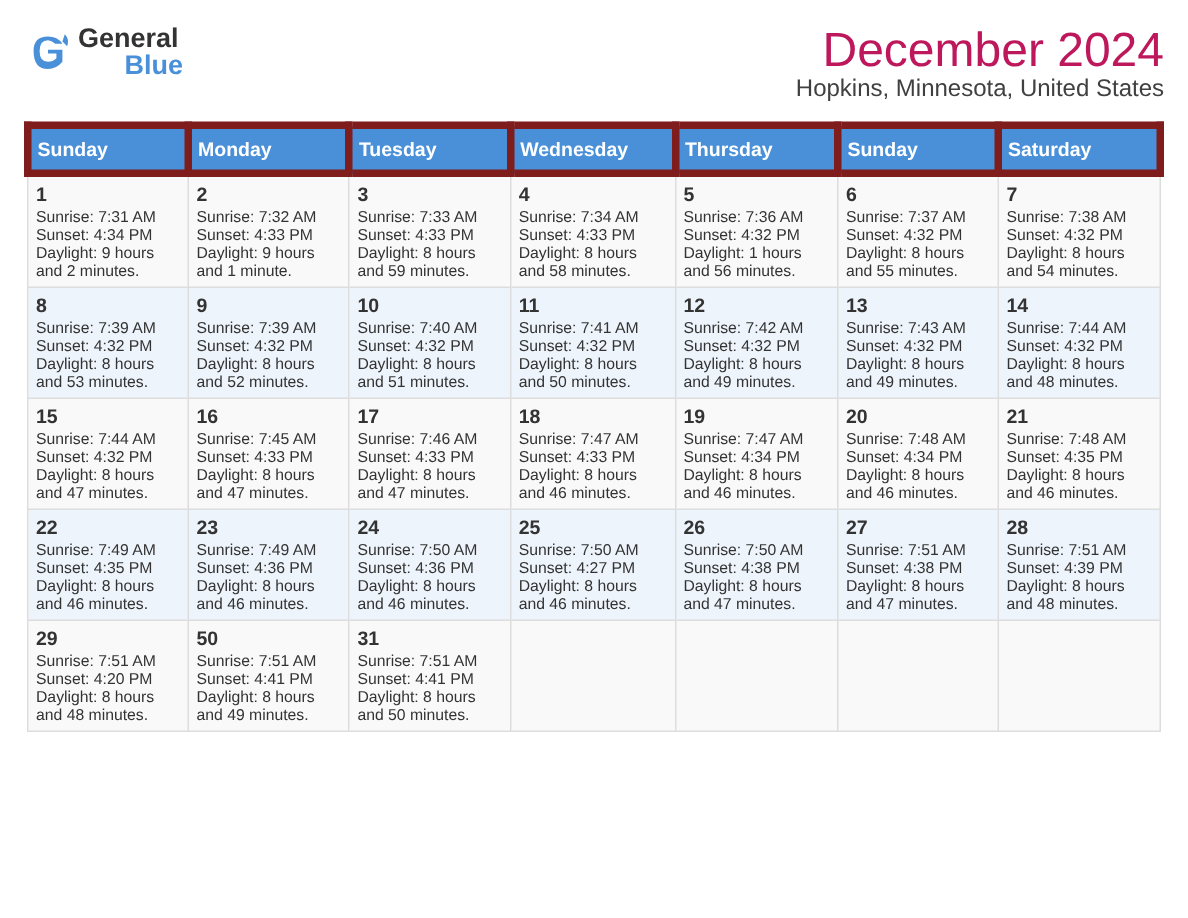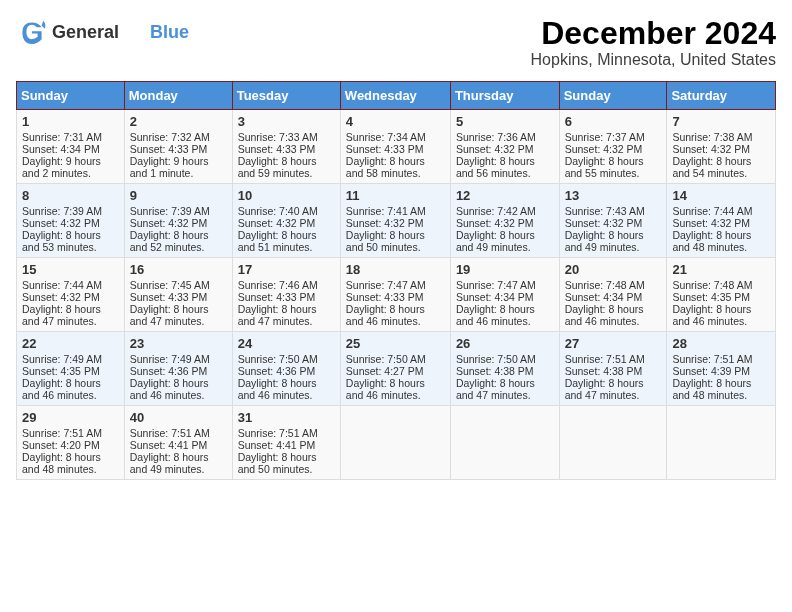--- a/index.html
+++ b/index.html
@@ -16,58 +16,58 @@
       align-items: flex-start;
       margin-bottom: 12px;
     }
     .logo {
       display: flex;
       align-items: center;
       gap: 4px;
     }
     .logo-text {
       display: flex;
-      flex-direction: row;
+      flex-direction: column;
       font-size: 18px;
       font-weight: bold;
       line-height: 1;
       color: #333;
     }
     .logo-text span:first-child { color: #333; }
     .logo-text span:last-child { color: #4a90d9; margin-left: 31px; }
     .logo-icon {
       width: 32px;
       height: 32px;
     }
     .title-area {
       text-align: right;
     }
     .title-area h1 {
       font-size: 32px;
-      font-weight: bold;
-      color: #000000;
+      font-weight: normal;
+      color: #be185d;
       line-height: 1.1;
     }
     .title-area h2 {
       font-size: 16px;
       font-weight: normal;
       color: #404040;
     }
     .calendar {
       width: 100%;
       border-collapse: collapse;
     }
     .calendar thead tr th {
       background: #4a90d9;
       color: #fff;
       font-size: 13px;
       font-weight: bold;
       padding: 6px 4px;
       text-align: left;
-      border: 1px solid #7f1d1d;
+      border: 5px solid #7f1d1d;
     }
     .calendar tbody tr td {
       vertical-align: top;
       padding: 4px 5px;
       font-size: 10.5px;
       color: #333;
       border: 1px solid #ddd;
       width: 113px;
       min-height: 80px;
     }
@@ -143,21 +143,21 @@
         <td>
     <span class="day-num">4</span>
     <span>Sunrise: 7:34 AM</span><br>
     <span>Sunset: 4:33 PM</span><br>
     <span>Daylight: 8 hours and 58 minutes.</span>
   </td>
         <td>
     <span class="day-num">5</span>
     <span>Sunrise: 7:36 AM</span><br>
     <span>Sunset: 4:32 PM</span><br>
-    <span>Daylight: 8 hours and 56 minutes.</span>
+    <span>Daylight: 1 hours and 56 minutes.</span>
   </td>
         <td>
     <span class="day-num">6</span>
     <span>Sunrise: 7:37 AM</span><br>
     <span>Sunset: 4:32 PM</span><br>
     <span>Daylight: 8 hours and 55 minutes.</span>
   </td>
         <td>
     <span class="day-num">7</span>
     <span>Sunrise: 7:38 AM</span><br>
@@ -298,21 +298,21 @@
   </td>
       </tr>
       <tr>
         <td>
     <span class="day-num">29</span>
     <span>Sunrise: 7:51 AM</span><br>
     <span>Sunset: 4:20 PM</span><br>
     <span>Daylight: 8 hours and 48 minutes.</span>
   </td>
         <td>
-    <span class="day-num">40</span>
+    <span class="day-num">50</span>
     <span>Sunrise: 7:51 AM</span><br>
     <span>Sunset: 4:41 PM</span><br>
     <span>Daylight: 8 hours and 49 minutes.</span>
   </td>
         <td>
     <span class="day-num">31</span>
     <span>Sunrise: 7:51 AM</span><br>
     <span>Sunset: 4:41 PM</span><br>
     <span>Daylight: 8 hours and 50 minutes.</span>
   </td>

